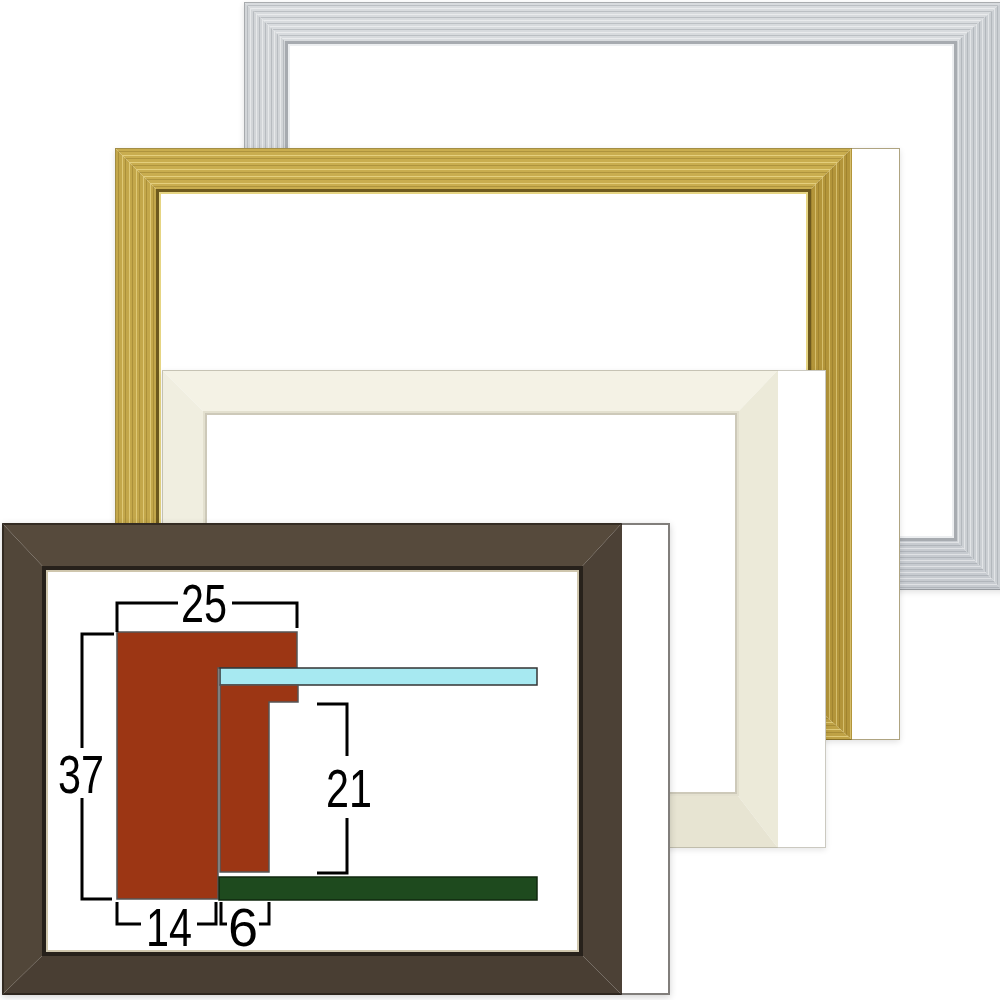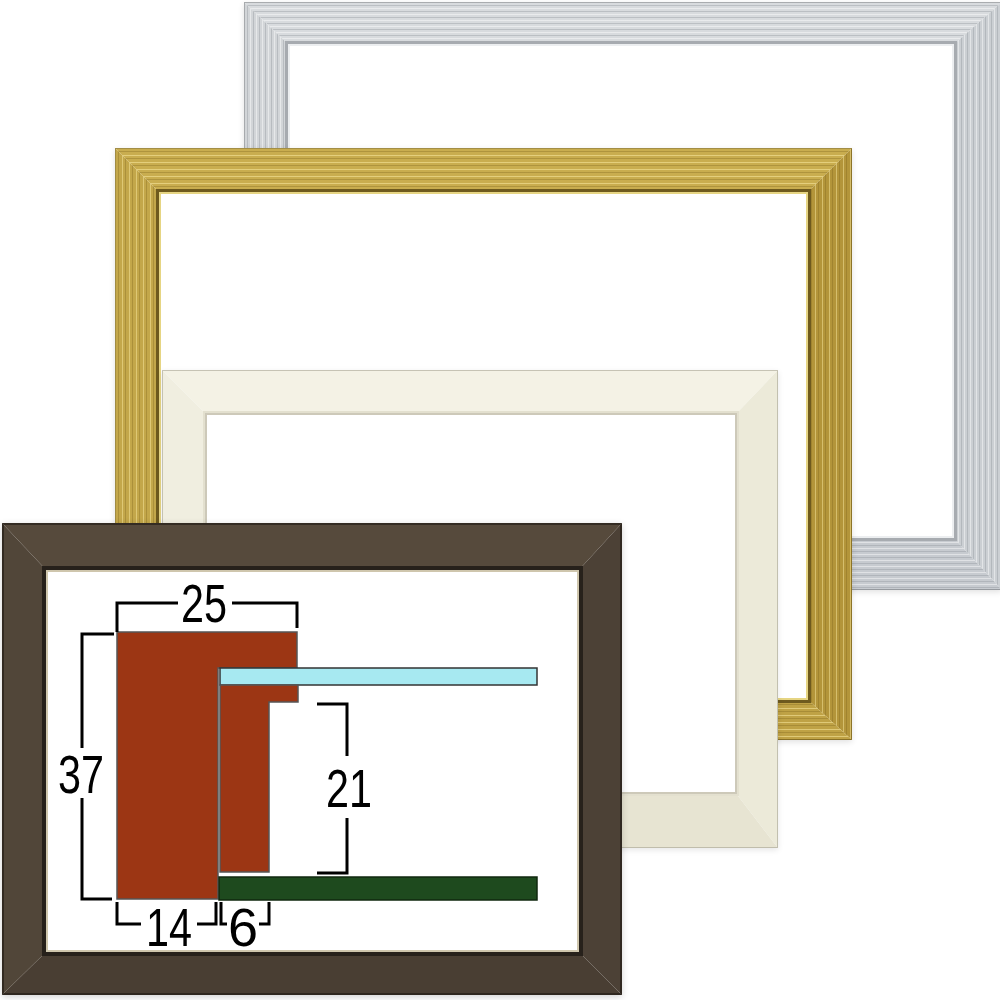--- a/index.html
+++ b/index.html
@@ -1,20 +1,20 @@
 <!DOCTYPE html>
 <html><head>
 <meta charset="utf-8">
 <style>
   html,body{margin:0;padding:0;background:#ffffff;}
   .canvas{
     position:relative;width:1000px;height:1000px;background:#ffffff;overflow:hidden;
     font-family:"Liberation Sans", sans-serif;
   }
-  .frame{position:absolute;background:#ffffff;}
+  .frame{position:absolute;background:#ffffff;padding-left:48px;}
   .side{position:absolute;inset:0;}
   .edge{position:absolute;inset:0;pointer-events:none;}
   .opening{position:absolute;background:transparent;pointer-events:none;}
 
   
   .silver{left:244px;top:2px;width:758px;height:588px;z-index:1;box-shadow:0 2px 6px rgba(0,0,0,.12);}
   .silver .side.top{background:#d8dbde;clip-path:polygon(0 0,758px 0,708px 44px,46px 44px);}
   .silver .side.right{background:#cbcfd3;clip-path:polygon(758px 0,758px 588px,708px 534px,708px 44px);}
   .silver .side.bottom{background:#c7cbd0;clip-path:polygon(758px 588px,0 588px,46px 534px,708px 534px);}
   .silver .side.left{background:#d2d5d8;clip-path:polygon(0 0,46px 44px,46px 534px,0 588px);}

